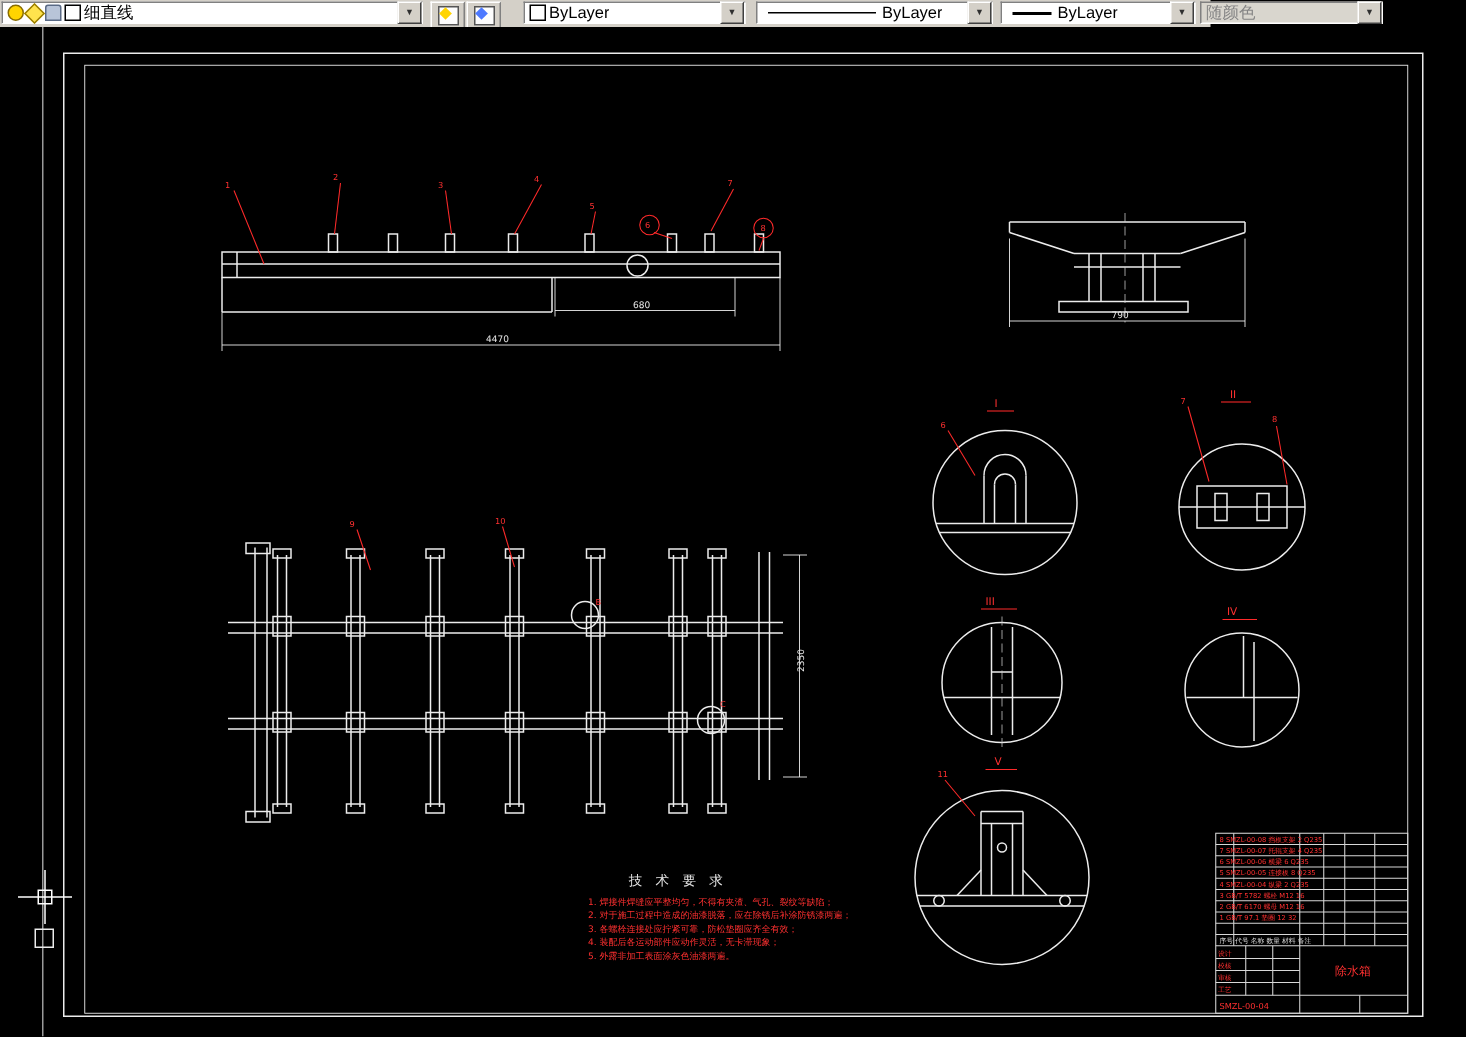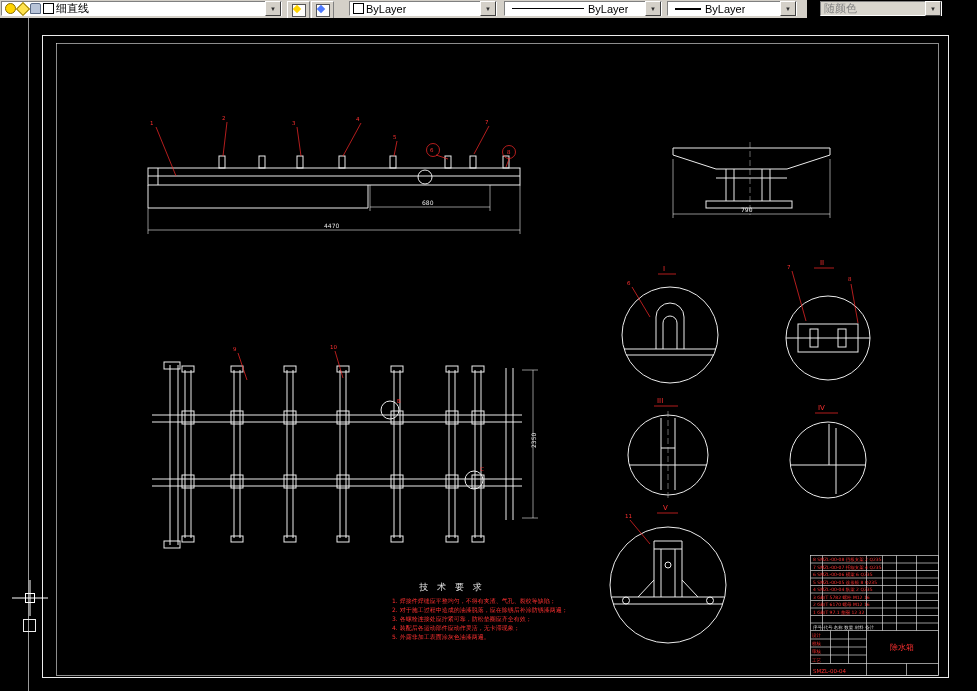--- a/index.html
+++ b/index.html
@@ -71,21 +71,21 @@
   <div class="combo" style="left:504px;width:158px">
     <span class="lsample"></span>
     <span class="ctext">ByLayer</span>
     <span class="arrow">▼</span>
   </div>
   <div class="combo" style="left:667px;width:130px">
     <span class="lsample thick"></span>
     <span class="ctext">ByLayer</span>
     <span class="arrow">▼</span>
   </div>
-  <div class="combo disabled" style="left:820px;width:122px">
+  <div class="combo disabled" style="left:800px;width:122px">
     <span class="ctext">随颜色</span>
     <span class="arrow">▼</span>
   </div>
 </div>
 
 <div class="canvas">
 <svg width="977" height="673" viewBox="0 0 977 673">
 
   <line class="gl" x1="28.5" y1="0" x2="28.5" y2="673"></line>
 

